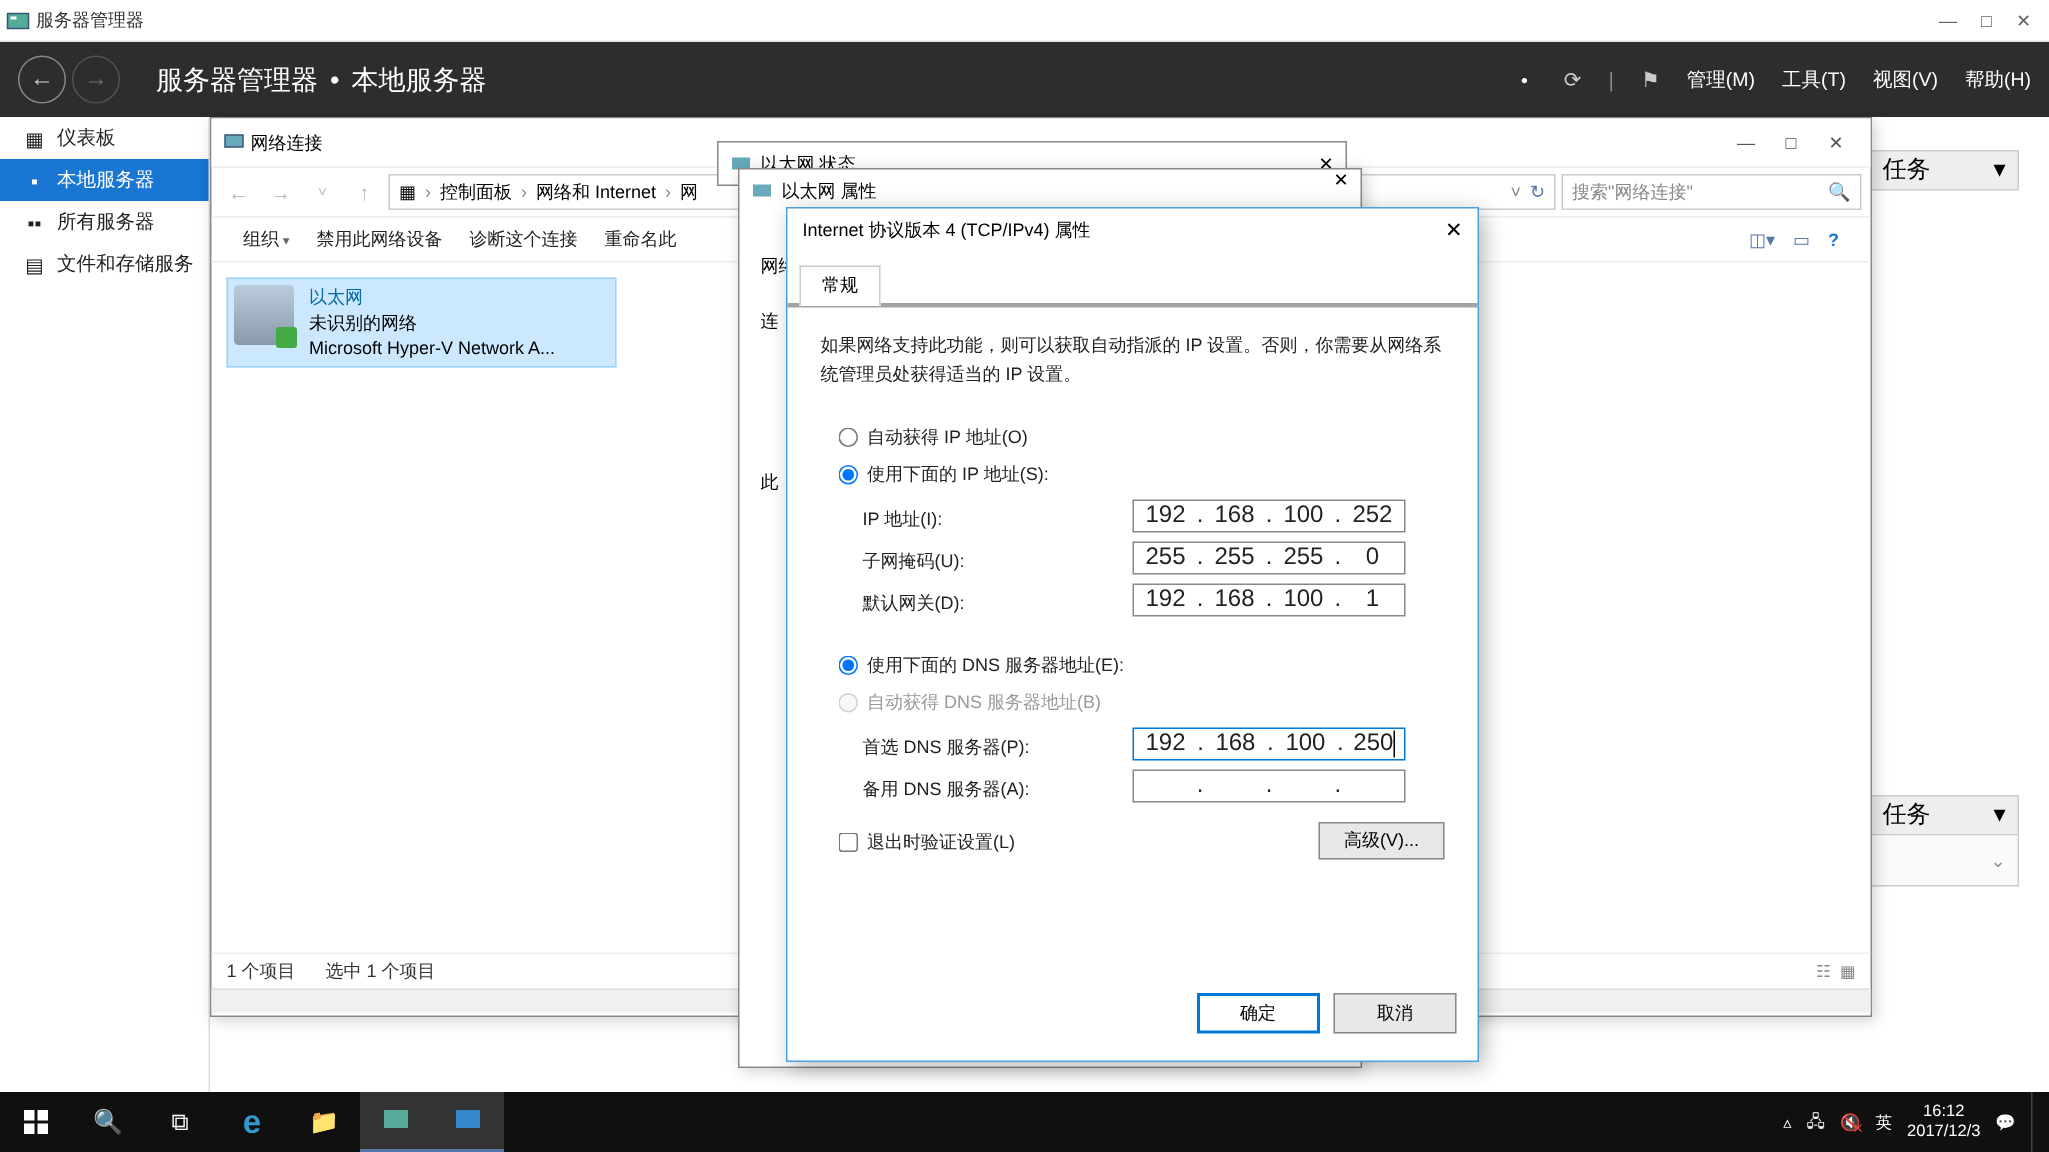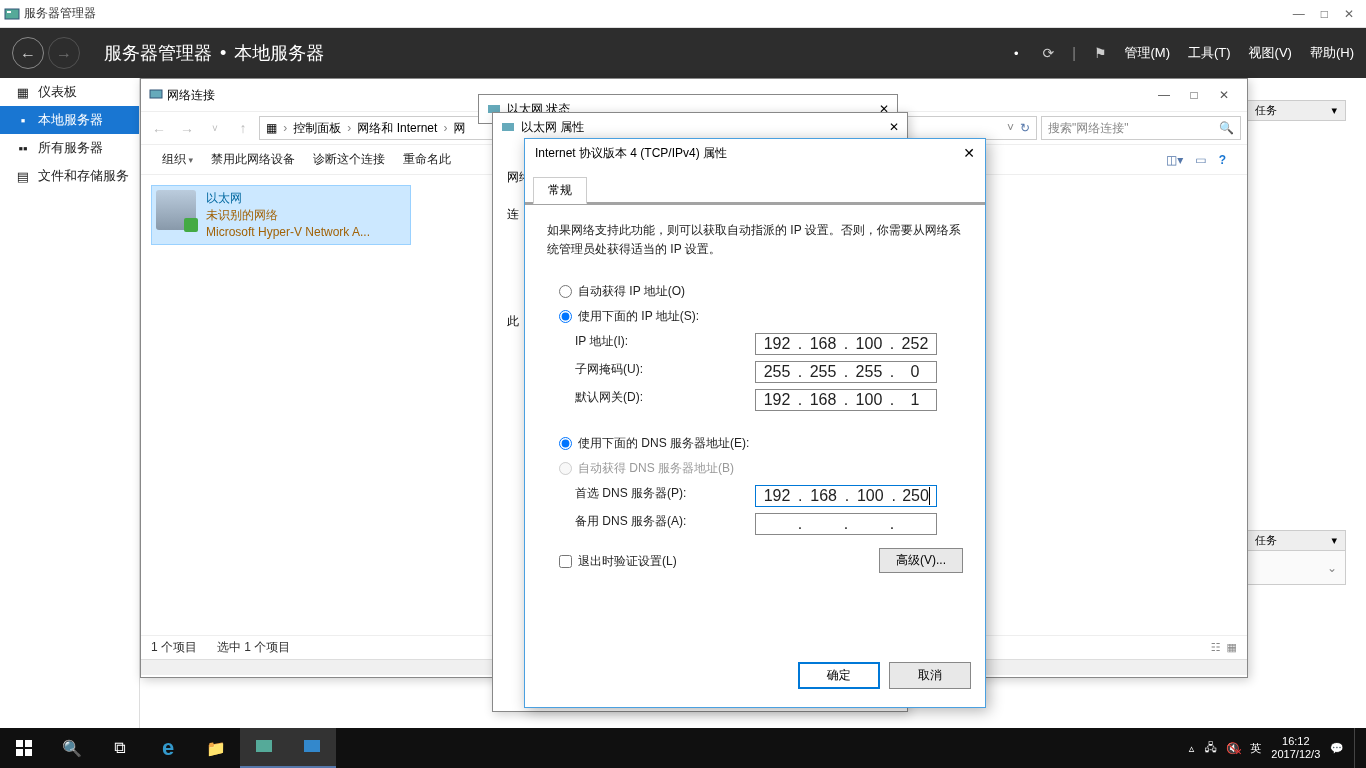--- a/index.html
+++ b/index.html
@@ -41,49 +41,49 @@
 .nccmd .dd::after { content: " ▾"; color: #666; font-size: 9px; }
 .ncright { display: flex; gap: 12px; margin-left: auto; align-items: center; }
 
 .ncbody { padding: 10px; height: 460px; }
 .netitem { display: flex; align-items: flex-start; gap: 10px; width: 260px; padding: 4px; }
 .netitem.sel { background: #cce8ff; border: 1px solid #99d1ff; }
 .neticon { width: 40px; height: 40px; background: linear-gradient(#bcd, #89a); border-radius: 3px; position: relative; }
 .neticon::after { content: ""; position: absolute; right: -2px; bottom: -2px; width: 14px; height: 14px; background: #4a4; border-radius: 2px; }
 .netinfo { font-size: 12px; line-height: 1.4; }
 .netinfo .nm { color: #0369a1; }
-.netinfo .sub { color: #a16207; }
+.netinfo .sub { color: #000000; }
 
 .ncstatus { height: 24px; border-top: 1px solid #eee; display: flex; align-items: center; padding: 0 10px; gap: 20px; font-size: 12px; color: #333; justify-content: space-between;}
 .viewbtns { display: flex; gap: 6px; color: #888; font-size: 11px; }
 
 
 .taskspane { position: absolute; right: 20px; top: 100px; width: 100px; }
-.taskshdr { background: #eee; border: 1px solid #ccc; padding: 2px 8px; font-size: 11px; display: flex; justify-content: space-between; width: 100px; align-items: center;}
+.taskshdr { background: #eee; border: 1px solid #ccc; padding: 2px 8px; font-size: 16px; display: flex; justify-content: space-between; width: 100px;}
 
 
 .ethstatus { position: absolute; left: 478px; top: 94px; width: 420px; height: 30px; border: 1px solid #888; background: #fff; }
 .ethstatus .row { height: 28px; display: flex; align-items: center; padding: 0 8px; gap: 6px; }
 
 
 .ethprop { position: absolute; left: 492px; top: 112px; width: 416px; height: 600px; border: 1px solid #888; background: #fff; box-shadow: 2px 2px 10px rgba(0,0,0,.2); }
-.ethprop .row { height: 28px; display: flex; align-items: center; padding: 0 8px; gap: 6px; justify-content: space-between; }
+.ethprop .row { height: 28px; display: flex; padding: 0 8px; gap: 6px; justify-content: space-between; }
 .ethprop .body { padding: 8px 14px; font-size: 12px; }
 
 
 .ipv4 { position: absolute; left: 524px; top: 138px; width: 462px; height: 570px; border: 1px solid #4aa0e0; background: #fff; box-shadow: 3px 3px 14px rgba(0,0,0,.3); }
 .ipv4 .dlgtitle { height: 28px; display: flex; align-items: center; padding: 0 10px; font-size: 12px; justify-content: space-between; }
 .ipv4 .closebtn { font-size: 14px; cursor: default; }
 .tabrow { border-bottom: 3px solid #a3a3a3; padding: 0 8px; height: 28px; display: flex; align-items: center; margin-top:10px;}
 .tab { border: 1px solid #ccc; border-bottom: 1px solid #fff; padding: 4px 14px; font-size: 12px; background: #fff; position: relative; top: 1px; }
 .ipv4 .content { padding: 16px 22px; font-size: 12px; color: #222; }
 .ipv4 .desc { line-height: 1.6; margin-bottom: 24px; }
 .radio { display: flex; align-items: center; gap: 6px; margin: 6px 0 8px 12px; }
 .radio input { margin: 0; }
-.fieldrow { display: flex; align-items: flex-start; margin: 6px 0 6px 28px; }
+.fieldrow { display: flex; align-items: flex-end; margin: 6px 0 6px 28px; }
 .fieldrow label { width: 180px; }
 .ipinput { width: 182px; height: 22px; border: 1px solid #888; display: flex; align-items: center; justify-content: space-between; padding: 0 6px; font-size: 16px; font-family: monospace; }
 .ipinput .oct { width: 30px; text-align: center; }
 .ipinput .dot { }
 .ipinput.focus { border: 1px solid #0078d7; }
 .chkrow { display: flex; align-items: center; gap: 6px; margin: 18px 0 0 12px; }
 .advbtn { float: right; padding: 3px 16px; border: 1px solid #888; background: #e8e8e8; font-size: 12px; margin-top: -22px; }
 .btnrow { text-align: right; padding: 10px 14px; border-top: 0; position: absolute; bottom: 8px; right: 0; }
 .dlgbtn { padding: 4px 28px; border: 1px solid #888; background: #e8e8e8; font-size: 12px; margin-left: 6px; }
 .dlgbtn.primary { border: 2px solid #0078d7; background: #fff; padding: 3px 27px;}

